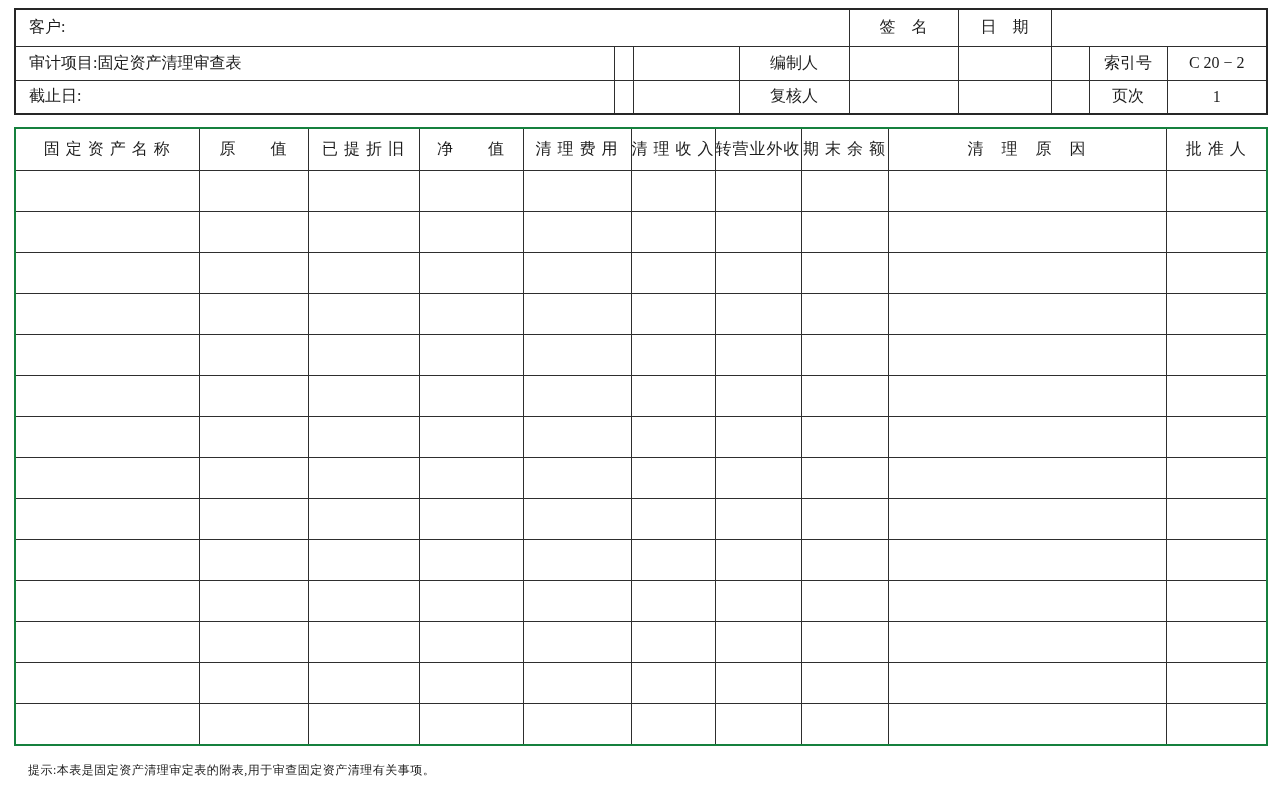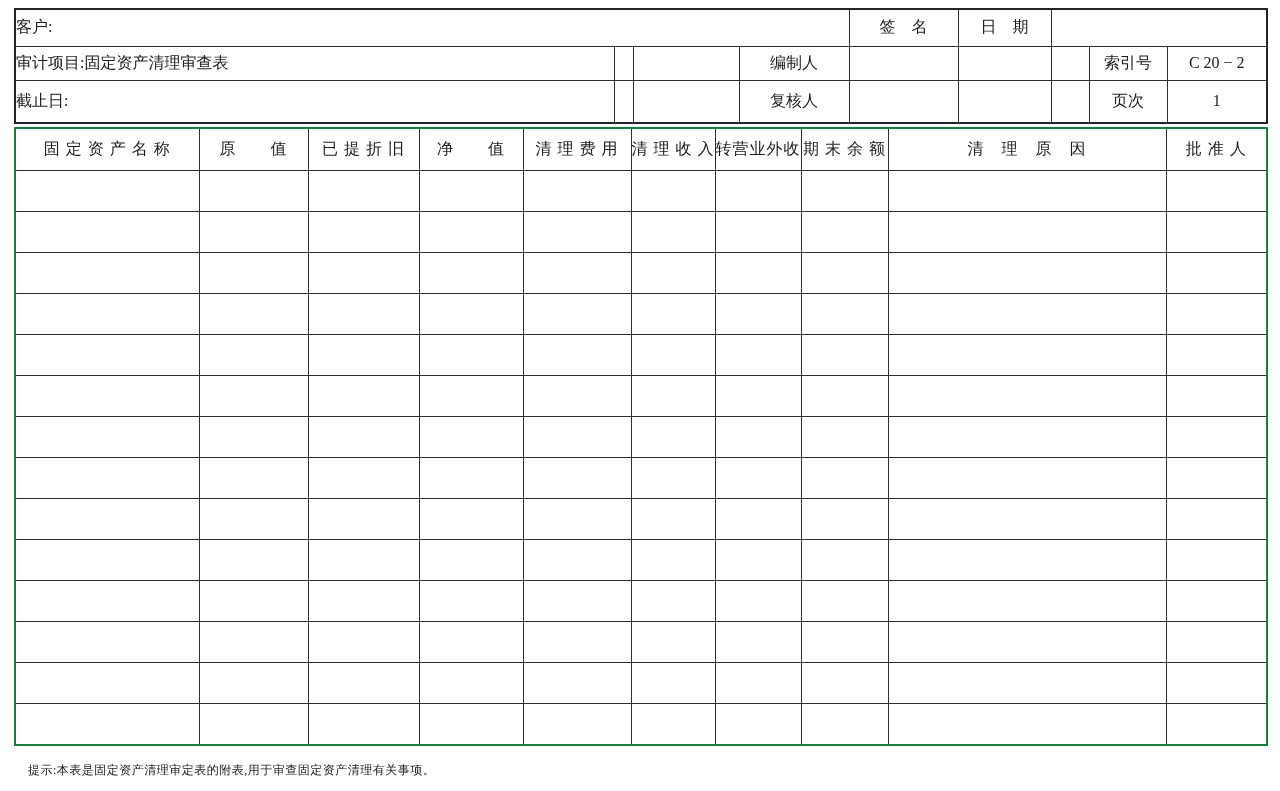--- a/index.html
+++ b/index.html
@@ -17,21 +17,21 @@
     overflow:hidden;
     white-space:nowrap;
   }
   
   .header-table{
     position:absolute;left:14px;top:8px;
     width:1252px;
     border:2px solid #262626;
   }
   .header-table td{vertical-align:middle;}
-  .cell-left{text-align:left;}
+  .cell-left{text-align:left;padding-left:13px;}
   .cell-center{text-align:center;}
   
   .main-table{
     position:absolute;left:14px;top:127px;
     width:1252px;
     border:2px solid #15803d;
   }
   .main-table th{
     text-align:center;vertical-align:middle;
     height:41px;
@@ -71,21 +71,21 @@
     <td class="cell-left">审计项目:固定资产清理审查表</td>
     <td></td>
     <td></td>
     <td class="cell-center">编制人</td>
     <td></td>
     <td></td>
     <td></td>
     <td class="cell-center">索引号</td>
     <td class="cell-center">C 20 − 2</td>
   </tr>
-  <tr style="height:43px">
+  <tr style="height:34px">
     <td class="cell-left">截止日:</td>
     <td></td>
     <td></td>
     <td class="cell-center">复核人</td>
     <td></td>
     <td></td>
     <td></td>
     <td class="cell-center">页次</td>
     <td class="cell-center">1</td>
   </tr>

